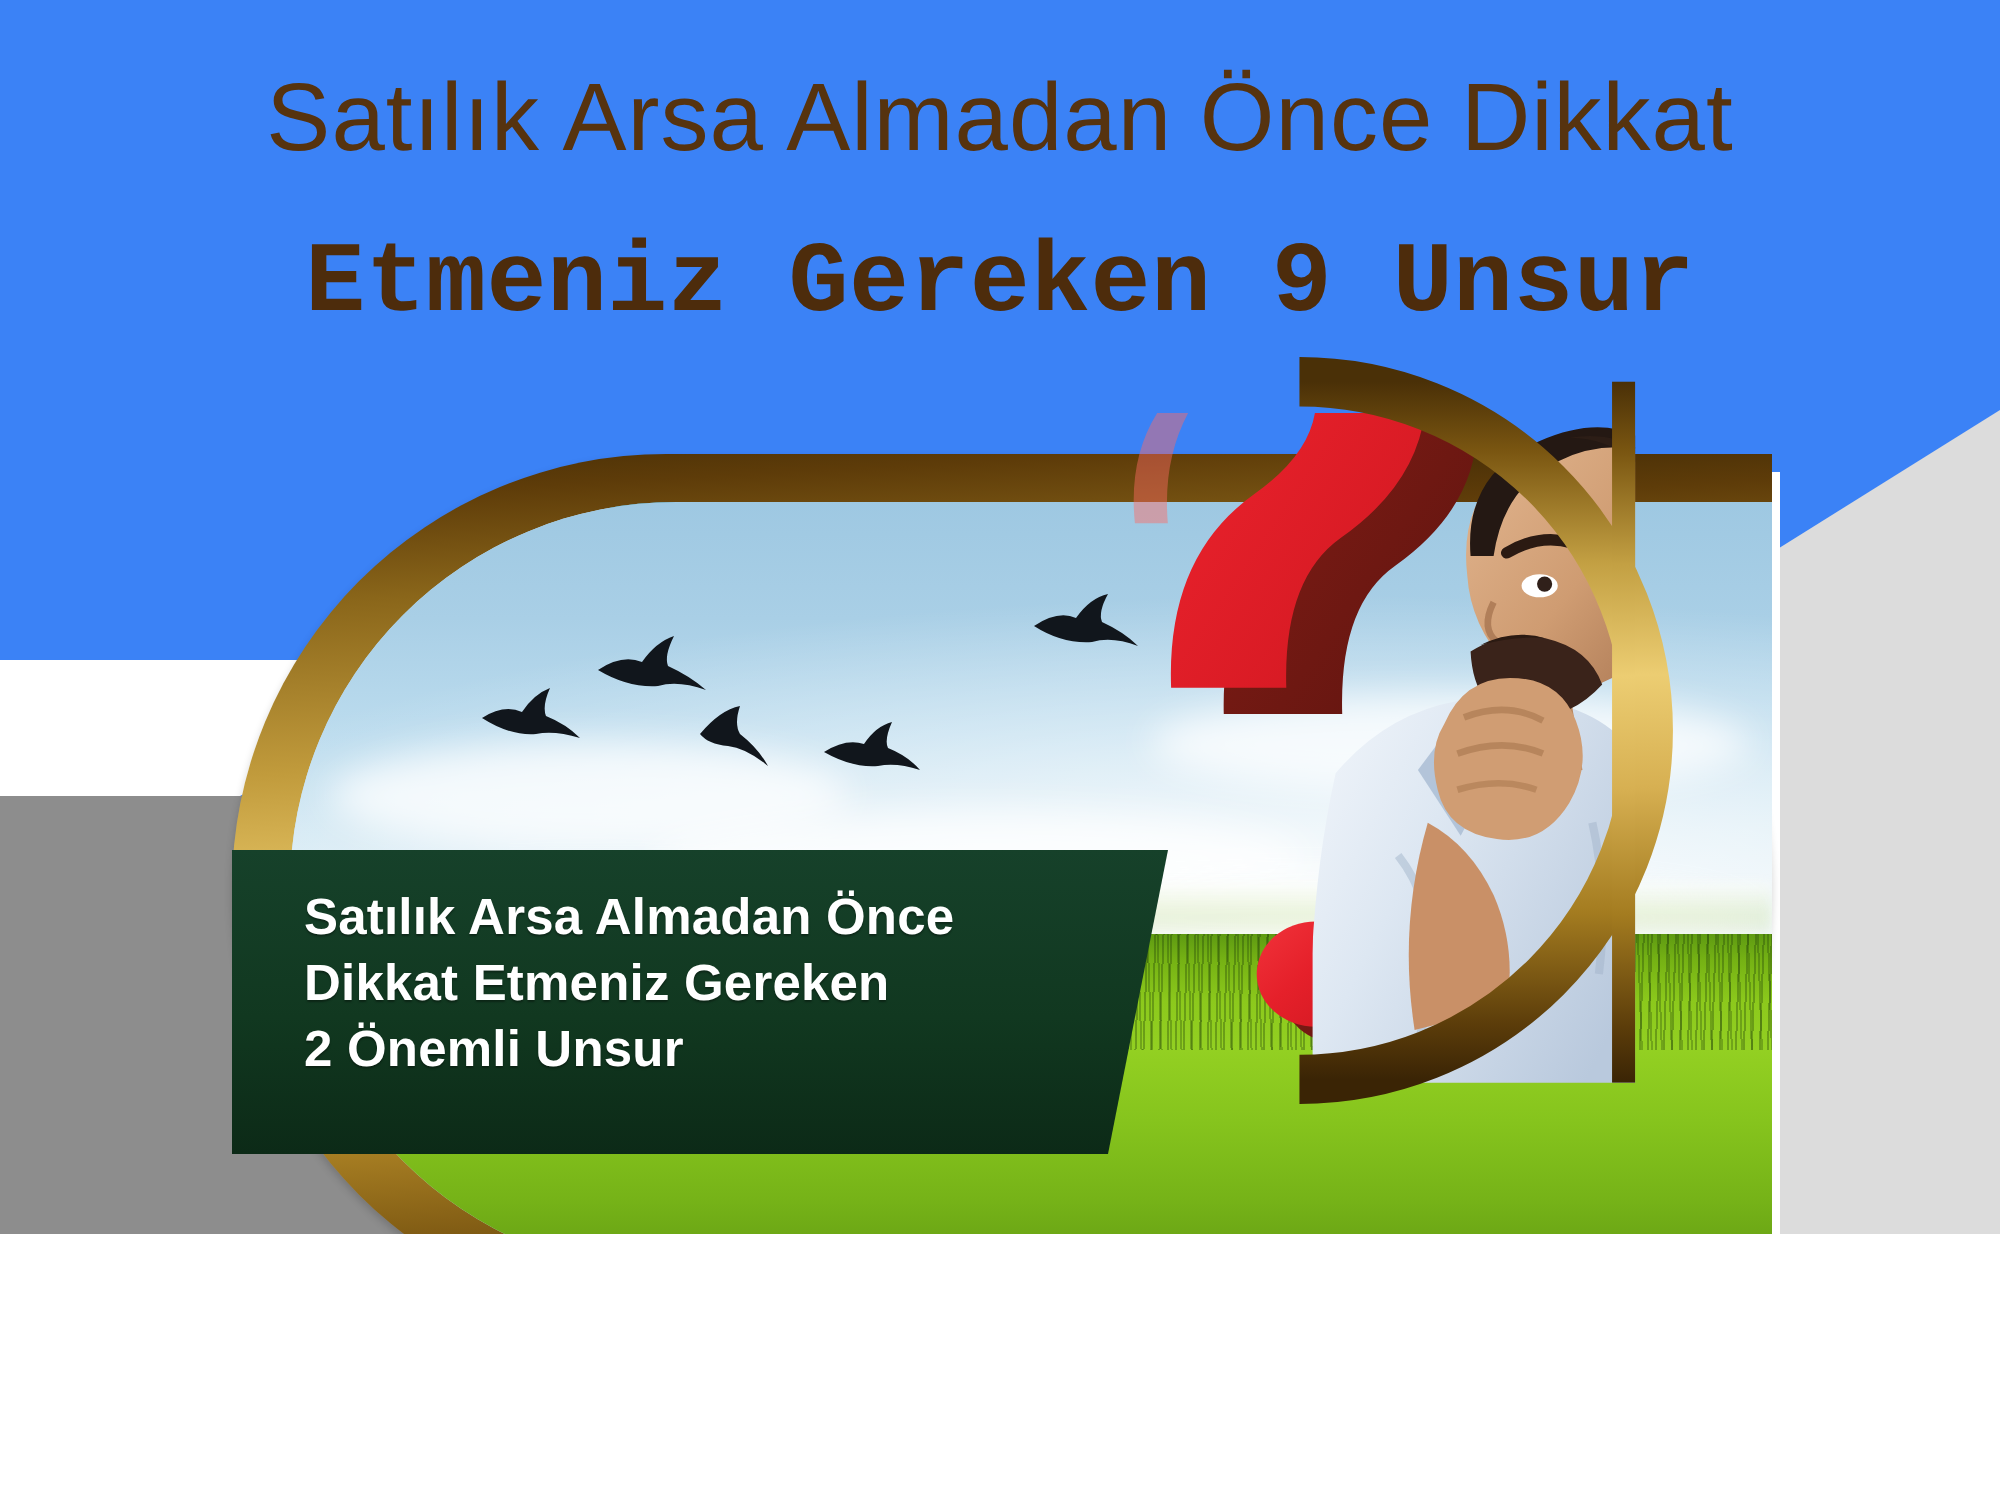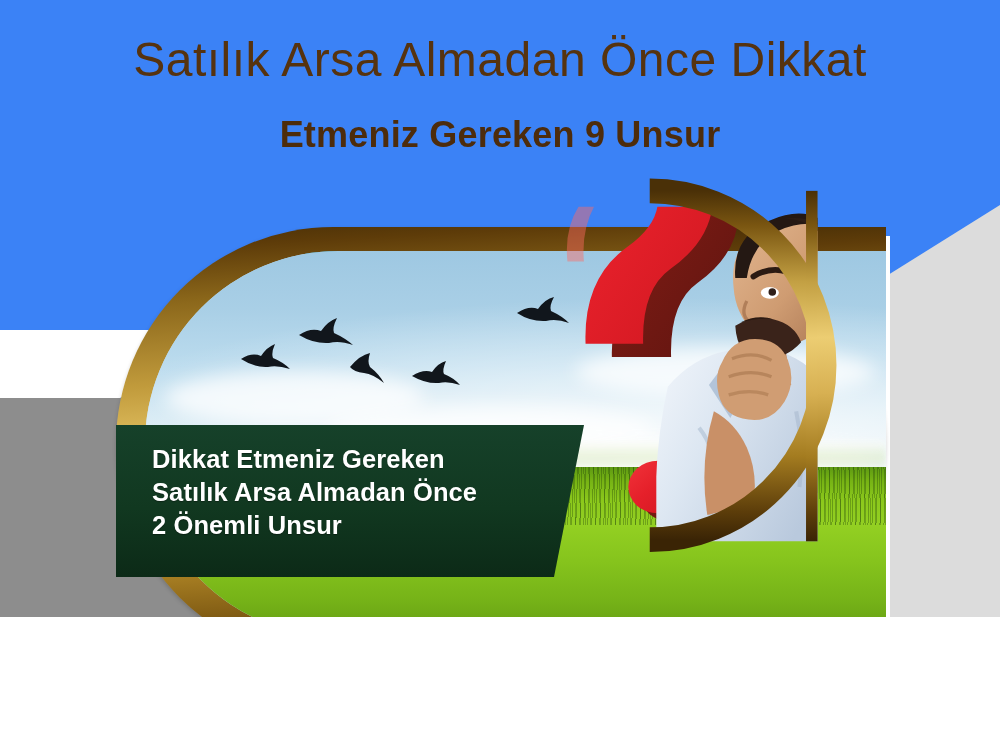--- a/index.html
+++ b/index.html
@@ -25,26 +25,27 @@
   .headline-line1{
     font-size:48px;
     font-weight:400;
     letter-spacing:.5px;
     color:#56330f;
     line-height:1.08;
     white-space:nowrap;
   }
   .headline-line2{
     margin-top:30px;
-    font-size:36px;
+    font-size:50px;
     font-weight:bold;
     letter-spacing:.2px;
     color:#4d2c0c;
     line-height:1.08;
     white-space:nowrap;
+    font-family:Liberation Mono, monospace;
   }
 
   
   .card-wrap{
     position:absolute;
     left:116px;top:227px;
     width:770px;height:434px;
     z-index:4;
   }
   
@@ -204,22 +205,22 @@
         <defs>
           <linearGradient id="bg-green" x1="0" y1="0" x2="0" y2="1">
             <stop offset="0%" stop-color="#16412a"></stop>
             <stop offset="55%" stop-color="#113820"></stop>
             <stop offset="100%" stop-color="#0c2a17"></stop>
           </linearGradient>
         </defs>
         <polygon points="0,0 468,0 438,152 0,152" fill="url(#bg-green)"></polygon>
       </svg>
       <div class="banner-text">
+        <div>Satılık Arsa Almadan Önce</div>
         <div>Dikkat Etmeniz Gereken</div>
-        <div>Satılık Arsa Almadan Önce</div>
         <div>2 Önemli Unsur</div>
       </div>
     </div>
   </div>
 
   <svg class="qm-layer" viewBox="0 0 1000 750">
     <defs>
       <linearGradient id="qm-face" x1="0" y1="0" x2="1" y2="1">
         <stop offset="0%" stop-color="#f1333a"></stop>
         <stop offset="45%" stop-color="#e5202a"></stop>

